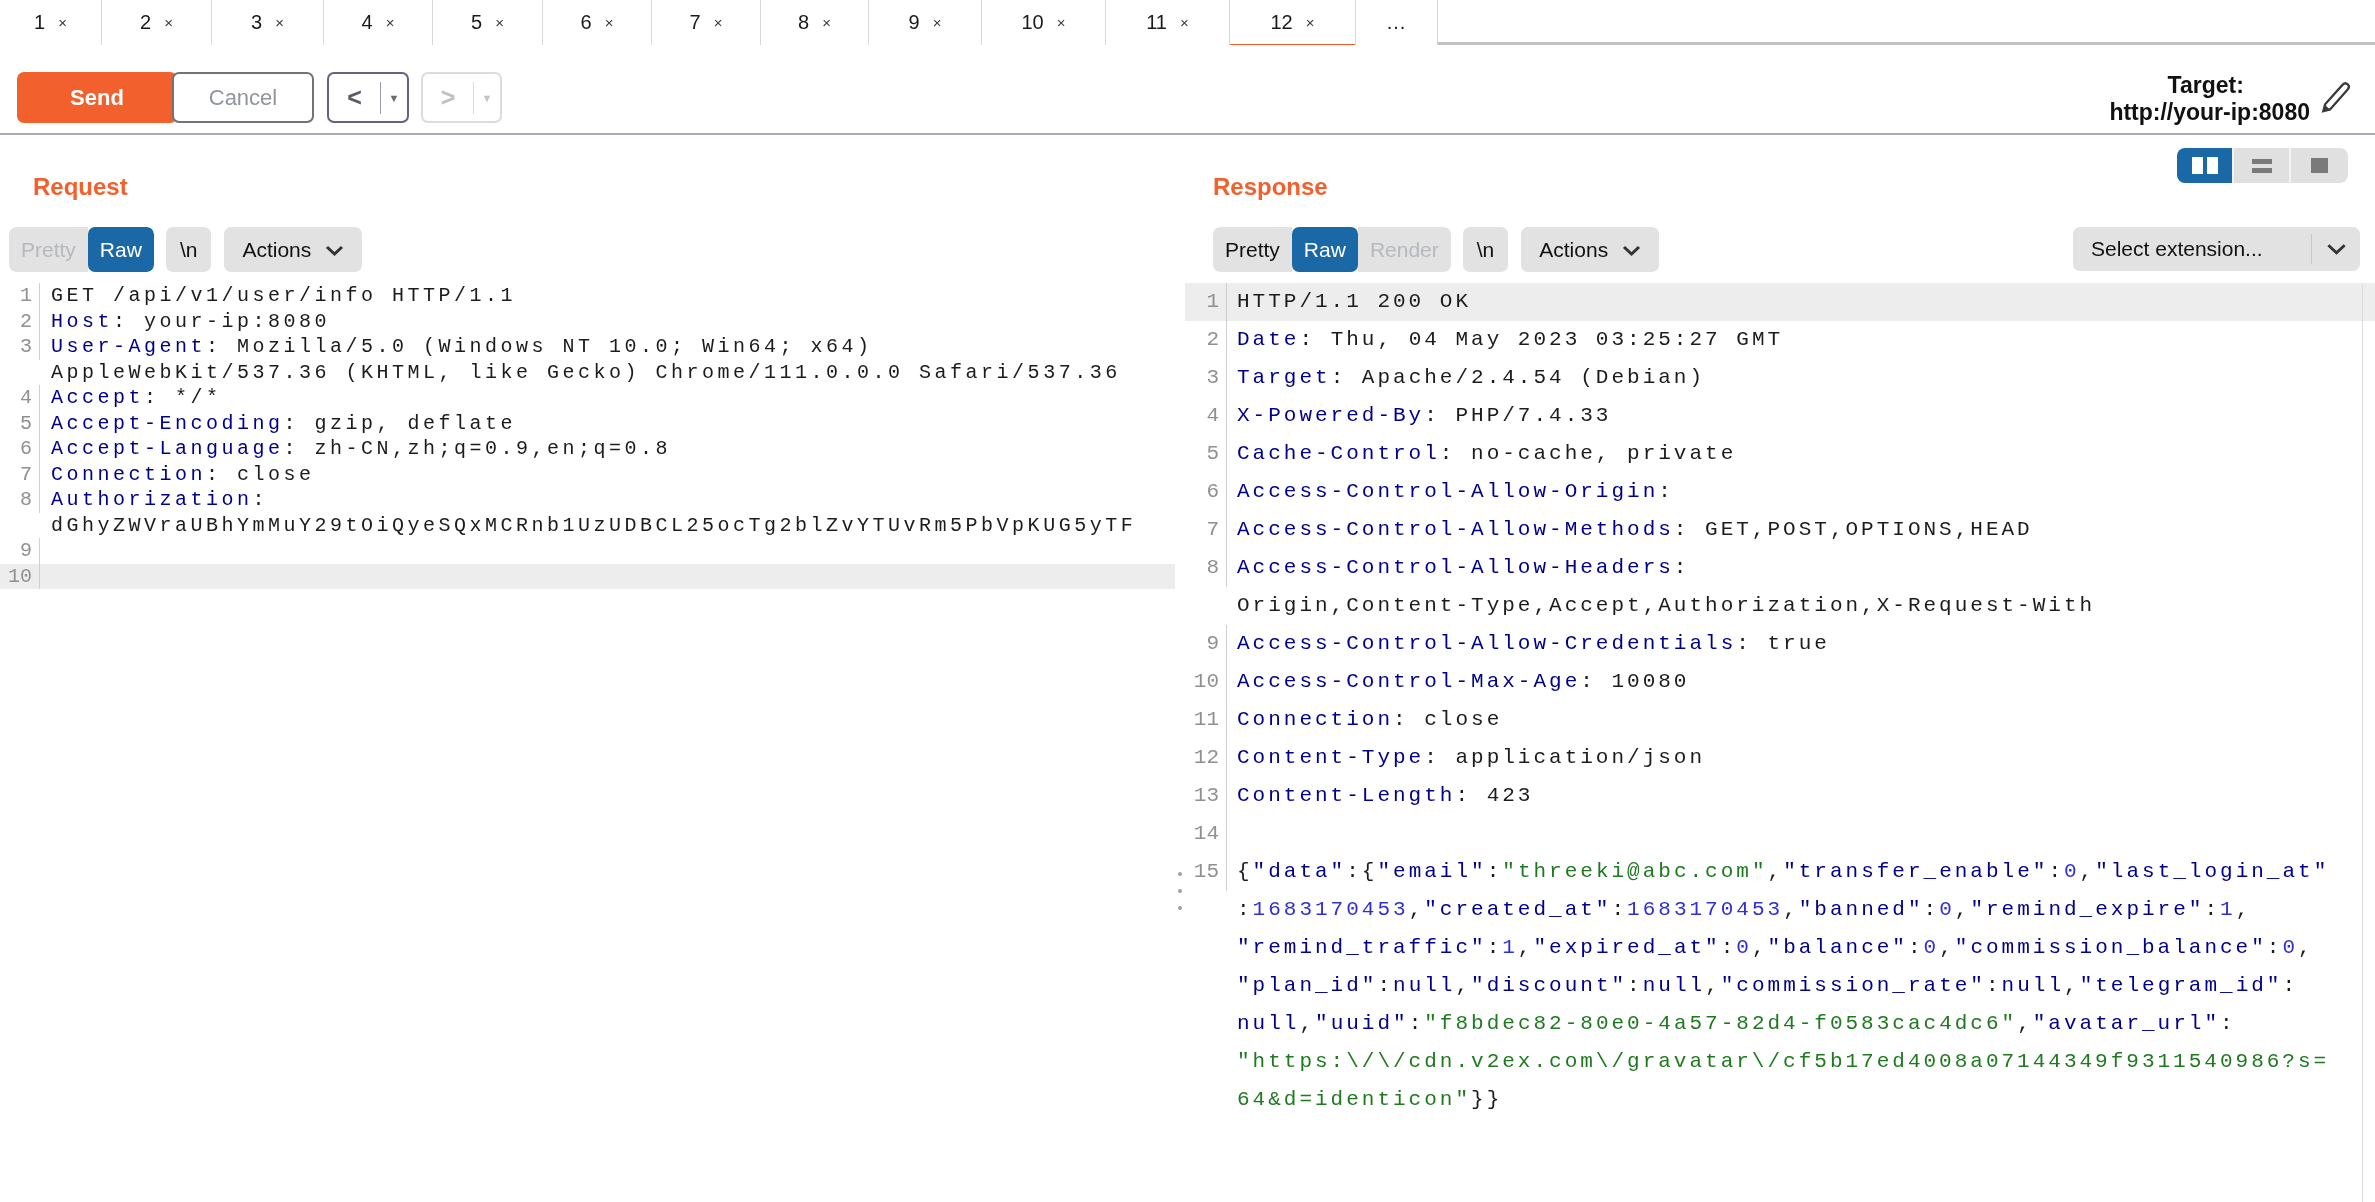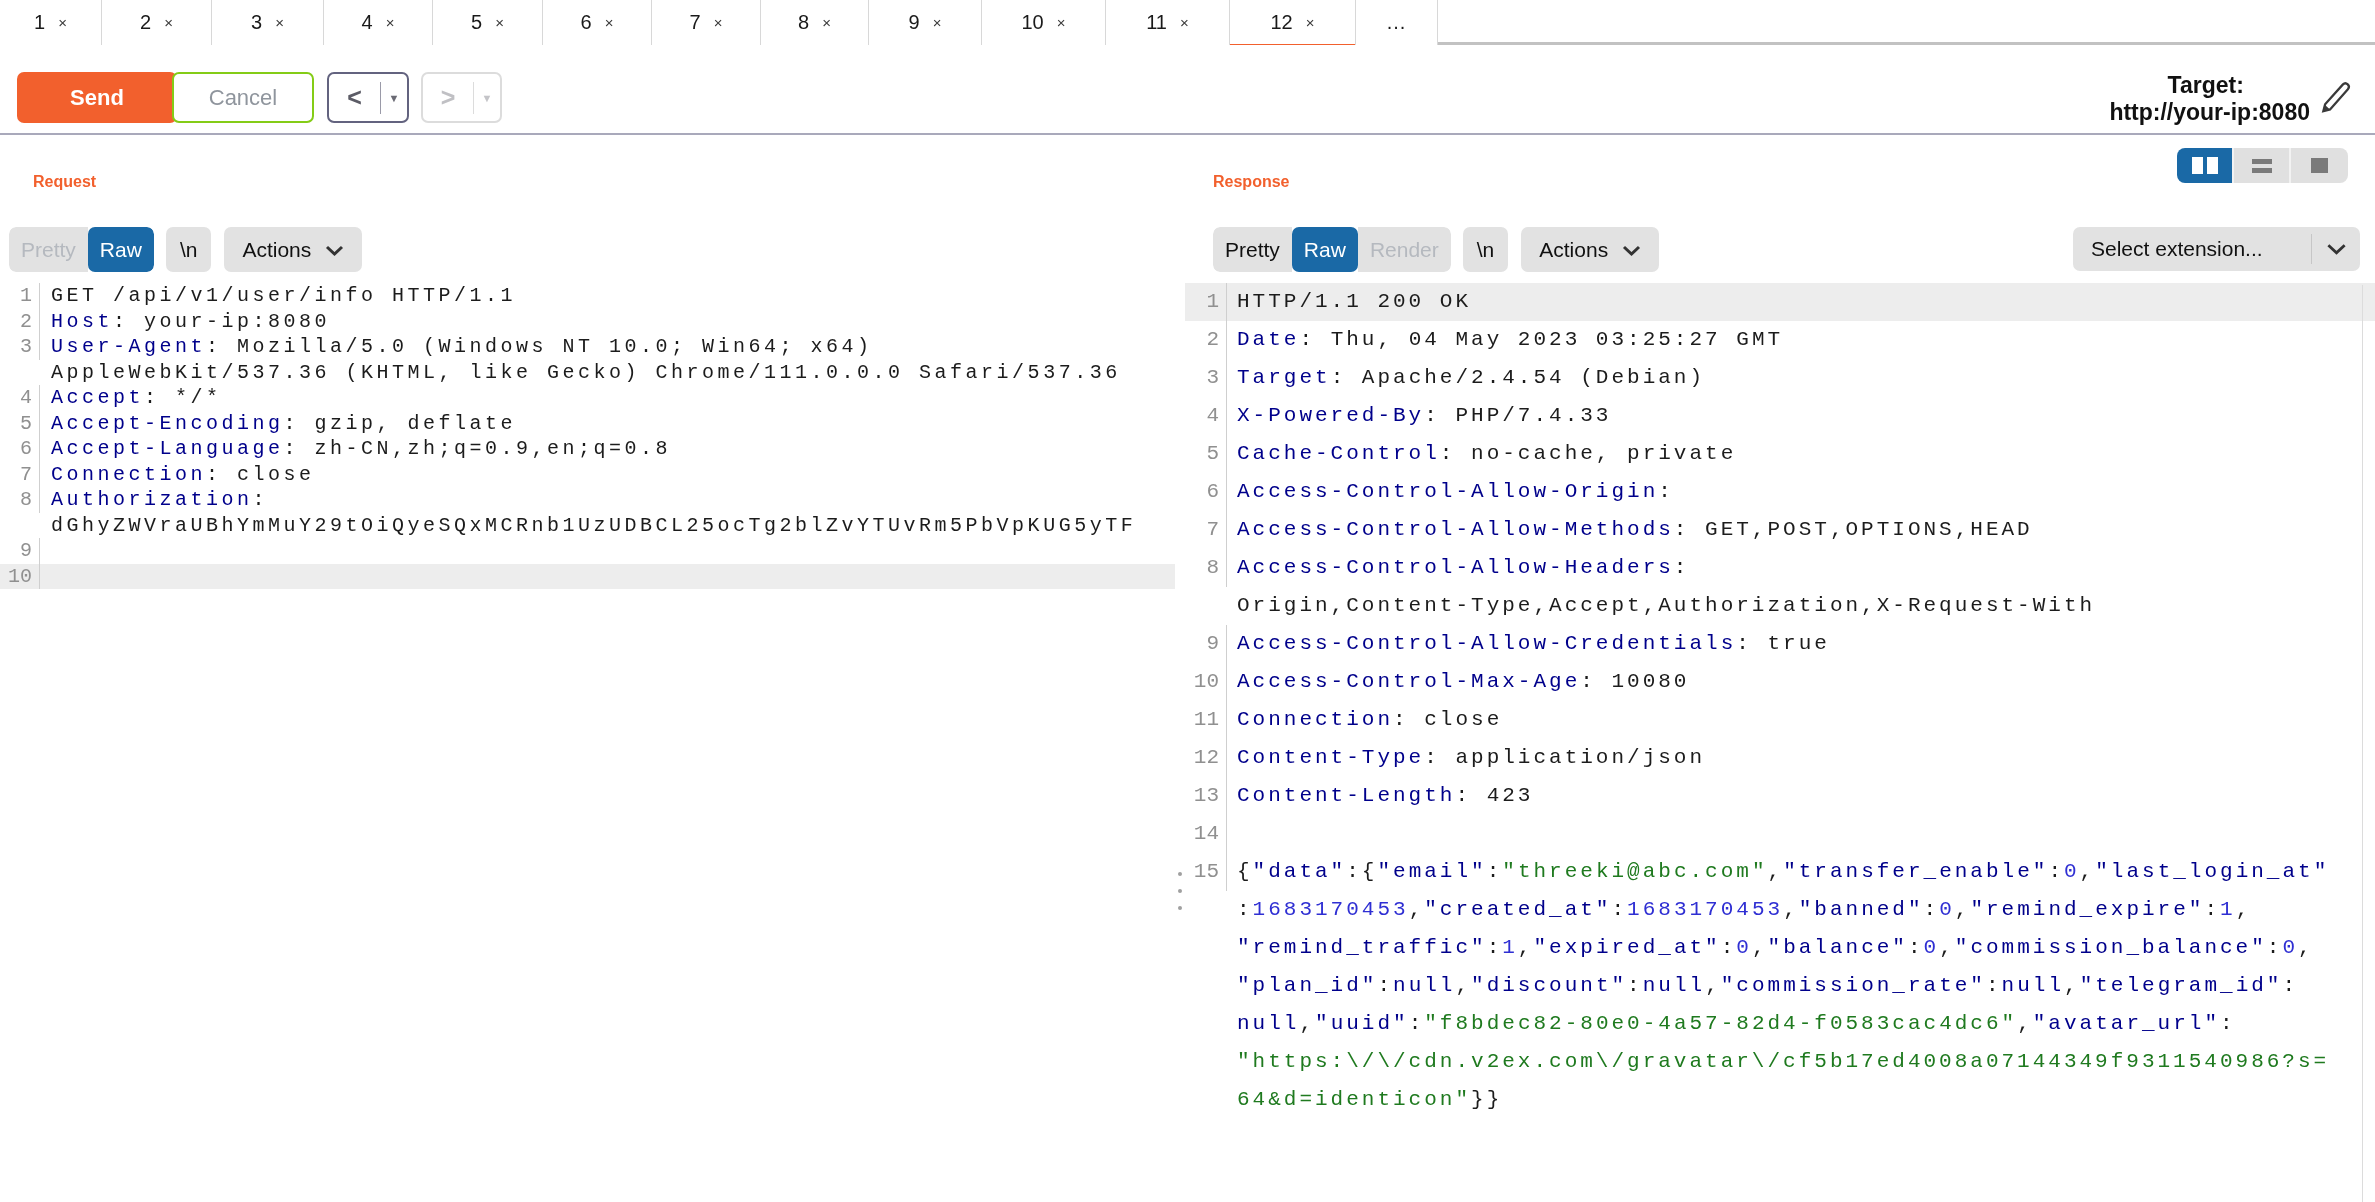--- a/index.html
+++ b/index.html
@@ -18,21 +18,21 @@
   .rtab.more { border-right:1px solid #d8d8d8; }
   .rtab.more .num { font-size:20px; letter-spacing:1px; }
 
   
   #toolbar { position:absolute; left:0; top:45px; width:2375px; height:88px; background:#fff; }
   #send-btn { position:absolute; left:17px; top:27px; width:160px; height:51px;
               background:#f2602d; color:#fff; font-weight:bold; font-size:22px;
               border:none; border-radius:7px; cursor:pointer; font-family:inherit; }
   #cancel-btn { position:absolute; left:172px; top:27px; width:142px; height:51px;
                 background:#fff; color:#8f959d; font-size:22px;
-                border:2px solid #84cc16; border-radius:7px; cursor:pointer; font-family:inherit; }
+                border:2px solid #737373; border-radius:7px; cursor:pointer; font-family:inherit; }
   .nav-group { position:absolute; top:27px; height:51px; border-radius:7px;
                display:flex; align-items:center; background:#fff; }
   #back-group { left:327px; width:82px; border:2px solid #63637f; }
   #fwd-group  { left:421px; width:81px; border:2px solid #dcdcdc; }
   .nav-arrow { flex:1; text-align:center; font-size:25px; font-weight:bold; }
   #back-group .nav-arrow { color:#5c5c66; }
   #fwd-group  .nav-arrow { color:#c0c0c4; }
   .nav-sep { width:1px; height:32px; }
   #back-group .nav-sep { background:#9a9aa8; }
   #fwd-group  .nav-sep { background:#dcdcdc; }
@@ -43,21 +43,21 @@
                  display:flex; align-items:center; font-size:23px; font-weight:bold; color:#111;flex-direction:column; }
   #target-wrap .url { margin-left:8px; }
   #pencil { position:absolute; right:22px; top:32px; width:36px; height:40px; cursor:pointer; }
 
   #toolbar-divider { position:absolute; left:0; top:133px; width:2375px; height:2px; background:#a9a9bb; }
 
   
   .panel { position:absolute; top:135px; bottom:0; background:#fff; }
   #request-panel  { left:0;     width:1175px; }
   #response-panel { left:1185px; width:1190px; }
-  .panel-title { position:absolute; top:38px; font-size:16px; font-weight:bold; color:#f2602d; }
+  .panel-title { position:absolute; top:38px; font-size:24px; font-weight:bold; color:#f2602d; }
   #request-panel  .panel-title { left:33px; }
   #response-panel .panel-title { left:28px; }
 
   .viewbar { position:absolute; top:92px; height:45px; display:flex; align-items:stretch; }
   #request-panel  .viewbar { left:9px; }
   #response-panel .viewbar { left:28px; }
   .chip { display:flex; align-items:center; justify-content:center; font-size:21px;
           background:#e2e2e2; color:#111; cursor:pointer; }
   .seg { display:flex; border-radius:7px; overflow:hidden; }
   .chip.first { border-top-left-radius:7px; border-bottom-left-radius:7px; }

